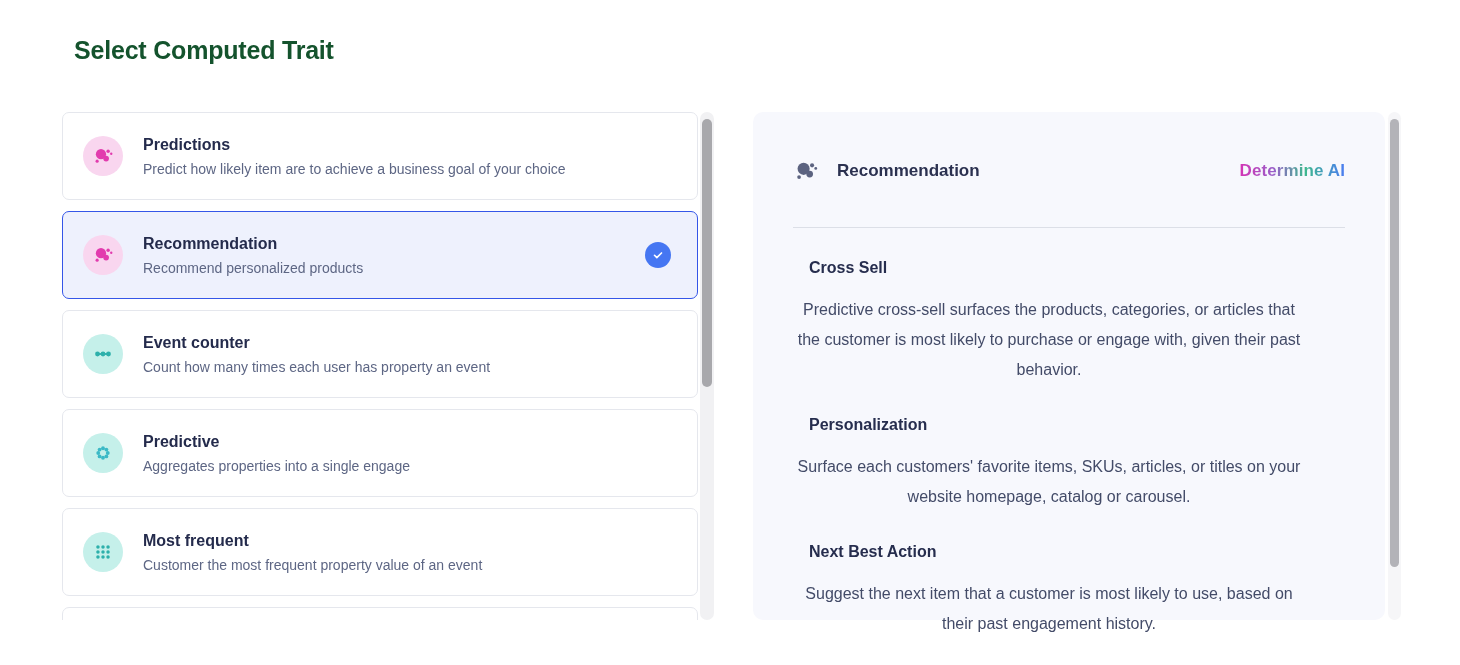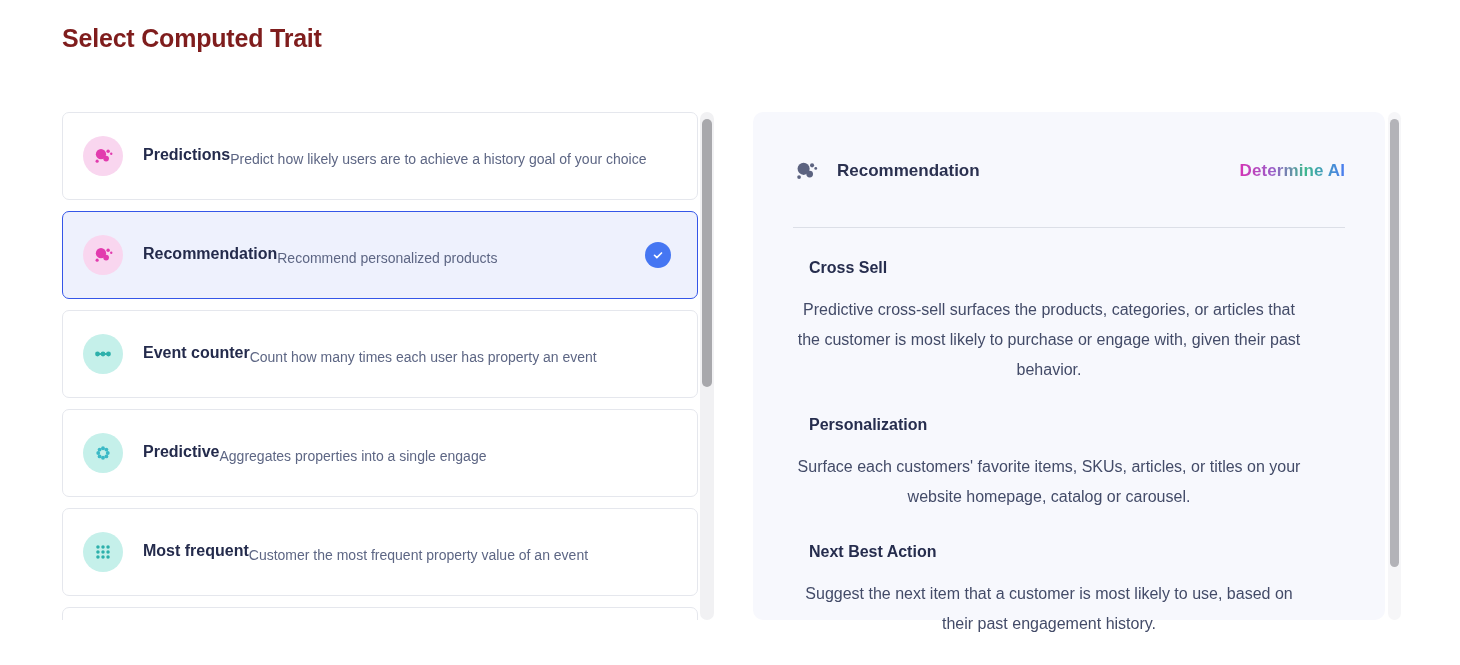--- a/index.html
+++ b/index.html
@@ -3,43 +3,43 @@
 <meta charset="utf-8">
 <style>
   * { box-sizing: border-box; }
   html,body { margin:0; padding:0; }
   body {
     width:1460px; height:665px; background:#ffffff; position:relative; overflow:hidden;
     font-family:"Liberation Sans","DejaVu Sans",sans-serif;
     -webkit-font-smoothing:antialiased;
   }
   .page-title {
-    position:absolute; left:62px; top:24px; margin:0;
-    font-size:25px; font-weight:700; color:#7f1d1d; letter-spacing:-0.2px;
+    position:absolute; left:62px; top:24px; margin:12px;
+    font-size:25px; font-weight:700; color:#14532d; letter-spacing:-0.2px;
   }
 
   
   .list-viewport {
     position:absolute; left:62px; top:112px; width:636px; height:508px;
     overflow:hidden; display:flex; flex-direction:column; gap:11px;
   }
   .trait-card {
     flex:0 0 88px; height:88px; width:100%;
     background:#ffffff; border:1px solid #e5e7ed; border-radius:7px;
     display:flex; align-items:center; padding:0 20px; position:relative; cursor:pointer;
   }
   .trait-card.selected {
     border:1.5px solid #3556e8; background:#eef1fd;
   }
   .trait-icon {
     width:40px; height:40px; border-radius:50%; flex:0 0 40px;
     display:flex; align-items:center; justify-content:center; margin-right:20px;
   }
   .trait-icon svg { width:22px; height:22px; display:block; }
-  .trait-text { display:flex; flex-direction:row; }
+  .trait-text { display:flex; flex-direction:column; }
   .trait-title { font-size:16px; font-weight:700; color:#242b4c; line-height:20px; }
   .trait-desc  { font-size:14px; color:#5d6684; line-height:18px; margin-top:5px; }
   .check-badge {
     position:absolute; right:26px; top:50%; transform:translateY(-50%);
     width:26px; height:26px; border-radius:50%; background:#4576f2;
     display:flex; align-items:center; justify-content:center;
   }
   .check-badge svg { width:14px; height:14px; display:block; }
 
   
@@ -93,21 +93,21 @@
         <svg viewBox="0 0 24 24" fill="currentColor">
           <circle cx="9.8" cy="10" r="5.6"></circle>
           <circle cx="15.4" cy="14.8" r="3.1"></circle>
           <circle cx="17.6" cy="6.8" r="1.9"></circle>
           <circle cx="21" cy="9.6" r="1.3"></circle>
           <circle cx="5.6" cy="17.6" r="1.7"></circle>
         </svg>
       </span>
       <span class="trait-text">
         <span class="trait-title">Predictions</span>
-        <span class="trait-desc">Predict how likely users are to achieve a history goal of your choice</span>
+        <span class="trait-desc">Predict how likely item are to achieve a business goal of your choice</span>
       </span>
     </div>
     <div class="trait-card selected">
       <span class="trait-icon" style="background: rgb(249, 214, 239); color: rgb(226, 59, 174);">
         <svg viewBox="0 0 24 24" fill="currentColor">
           <circle cx="9.8" cy="10" r="5.6"></circle>
           <circle cx="15.4" cy="14.8" r="3.1"></circle>
           <circle cx="17.6" cy="6.8" r="1.9"></circle>
           <circle cx="21" cy="9.6" r="1.3"></circle>
           <circle cx="5.6" cy="17.6" r="1.7"></circle>

